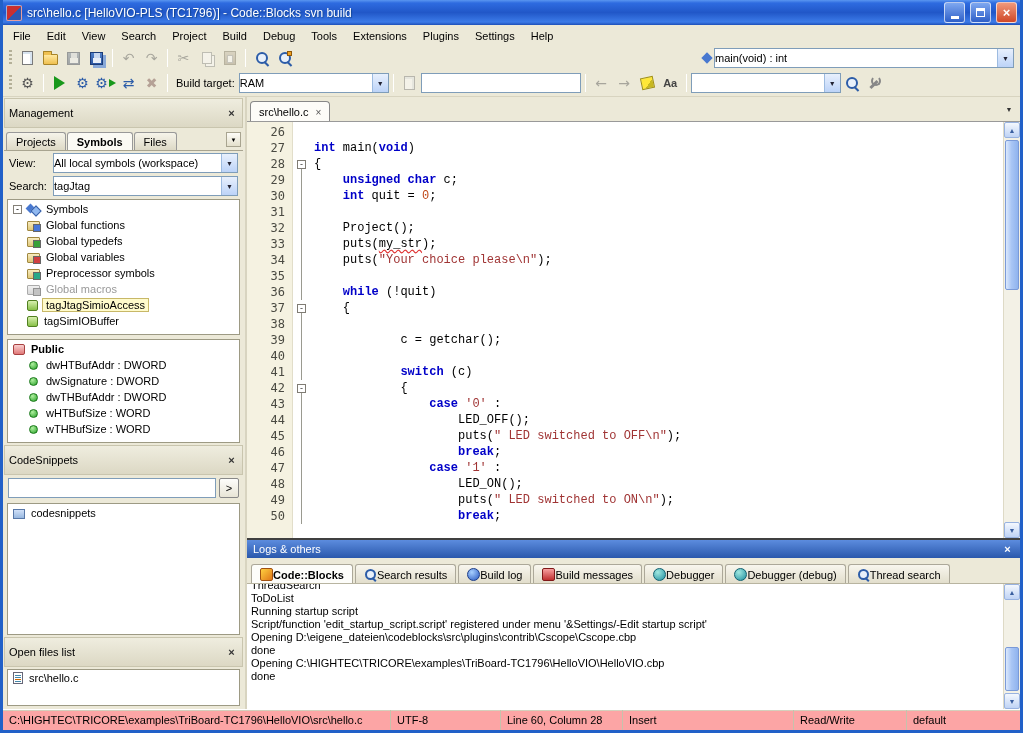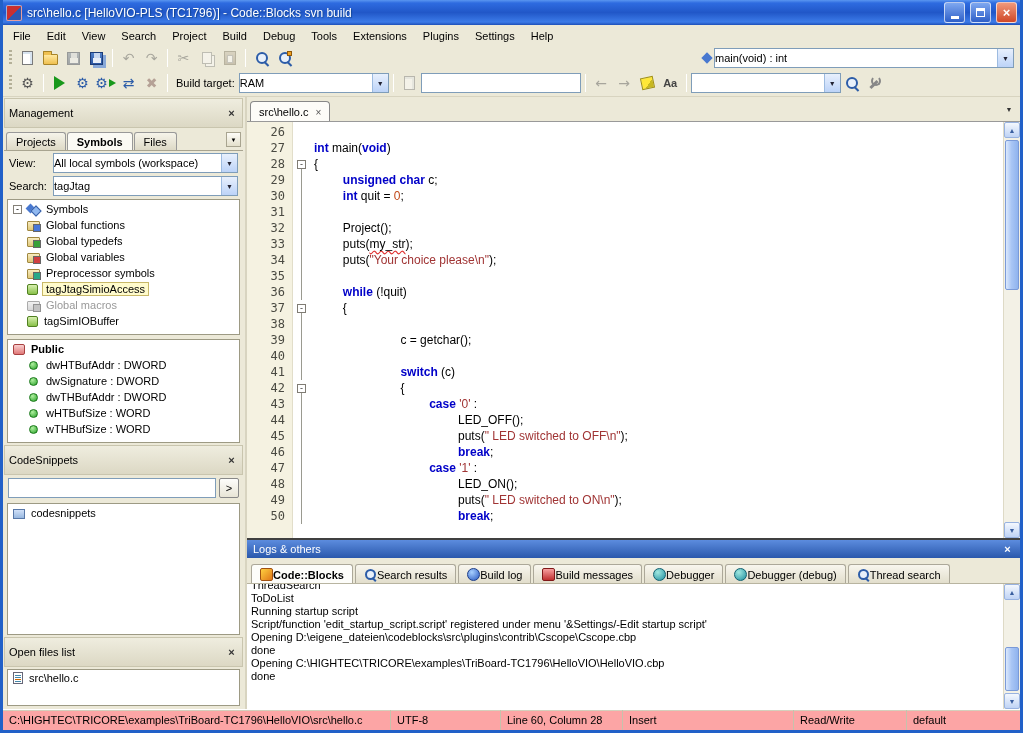--- a/index.html
+++ b/index.html
@@ -108,21 +108,21 @@
 .tabbar-btn{margin-left:auto;width:16px;height:16px;display:flex;align-items:center;justify-content:center;font-size:7px;margin-bottom:4px;color:#333}
 .editor-body{flex:1;display:flex;min-height:0;background:#fff}
 .gutter{width:46px;flex:0 0 auto;background:#F5F2E1;border-right:1px solid #E2DECA;padding-top:2px}
 .ln{height:16px;line-height:16px;text-align:right;padding-right:7px;font-family:"DejaVu Sans Mono",monospace;font-size:12px;color:#4A4A42}
 .fold-margin{width:17px;flex:0 0 auto;background:#fff;padding-top:2px}
 .fold-cell{height:16px;position:relative}
 .fold-cell.guide::before{content:"";position:absolute;left:8px;top:0;bottom:0;width:1px;background:#9A9A90}
 .fold-cell.has-box{display:flex;align-items:center;justify-content:center}
 .fold-cell.has-box::after{content:"";position:absolute;left:8px;top:13px;bottom:0;width:1px;background:#9A9A90}
 .fold-box{width:9px;height:9px;border:1px solid #807C74;background:#fff;font-size:9px;line-height:7px;text-align:center;color:#333;z-index:1}
-.code-area{flex:1;min-width:0;padding:2px 0 0 4px;font-family:Liberation Sans, sans-serif;font-size:12px;overflow:hidden}
+.code-area{flex:1;min-width:0;padding:2px 0 0 4px;font-family:Liberation Mono, monospace;font-size:12px;overflow:hidden}
 .code-line{height:16px;line-height:16px;white-space:pre}
 .ind{display:inline-block;height:1px}
 .tok-kw{color:#0000C8;font-weight:bold}
 .tok-str,.tok-chr{color:#A03434}
 .tok-num{color:#C04818}
 .tok-pl{color:#000}
 .tok-und{color:#000;text-decoration:underline;text-decoration-style:wavy;text-decoration-color:#E03030;text-underline-offset:2px}
 
 .vscroll{width:17px;flex:0 0 auto;background:#F3F1E6;border-left:1px solid #DEDAC6;position:relative}
 .scroll-btn{position:absolute;left:0;right:0;height:16px;display:flex;align-items:center;justify-content:center;font-size:7px;color:#3A5FA0;background:linear-gradient(#F4F8FE,#BFD3F5);border:1px solid #98B2E0;border-radius:2px}
@@ -333,27 +333,27 @@
             <span class="tree-label">Global typedefs</span>
           </div>
           <div class="tree-row" style="padding-left: 19px;">
             <span class="ti ti-global-variables"></span>
             <span class="tree-label">Global variables</span>
           </div>
           <div class="tree-row" style="padding-left: 19px;">
             <span class="ti ti-preprocessor-symbols"></span>
             <span class="tree-label">Preprocessor symbols</span>
           </div>
+          <div class="tree-row" style="padding-left: 19px;">
+            <span class="ti ti-global-macros"></span>
+            <span class="tree-label dimmed">Global macros</span>
+          </div>
           <div class="tree-row selected" style="padding-left: 19px;">
             <span class="ti ti-struct"></span>
             <span class="tree-label">tagJtagSimioAccess</span>
-          </div>
-          <div class="tree-row" style="padding-left: 19px;">
-            <span class="ti ti-global-macros"></span>
-            <span class="tree-label dimmed">Global macros</span>
           </div>
           <div class="tree-row" style="padding-left: 19px;">
             <span class="ti ti-struct"></span>
             <span class="tree-label">tagSimIOBuffer</span>
           </div>
         </div>
       <div class="tree members-tree">
           <div class="tree-row" style="padding-left: 5px;">
             <span class="ti ti-public-scope"></span>
             <span class="tree-label boldtxt">Public</span>

